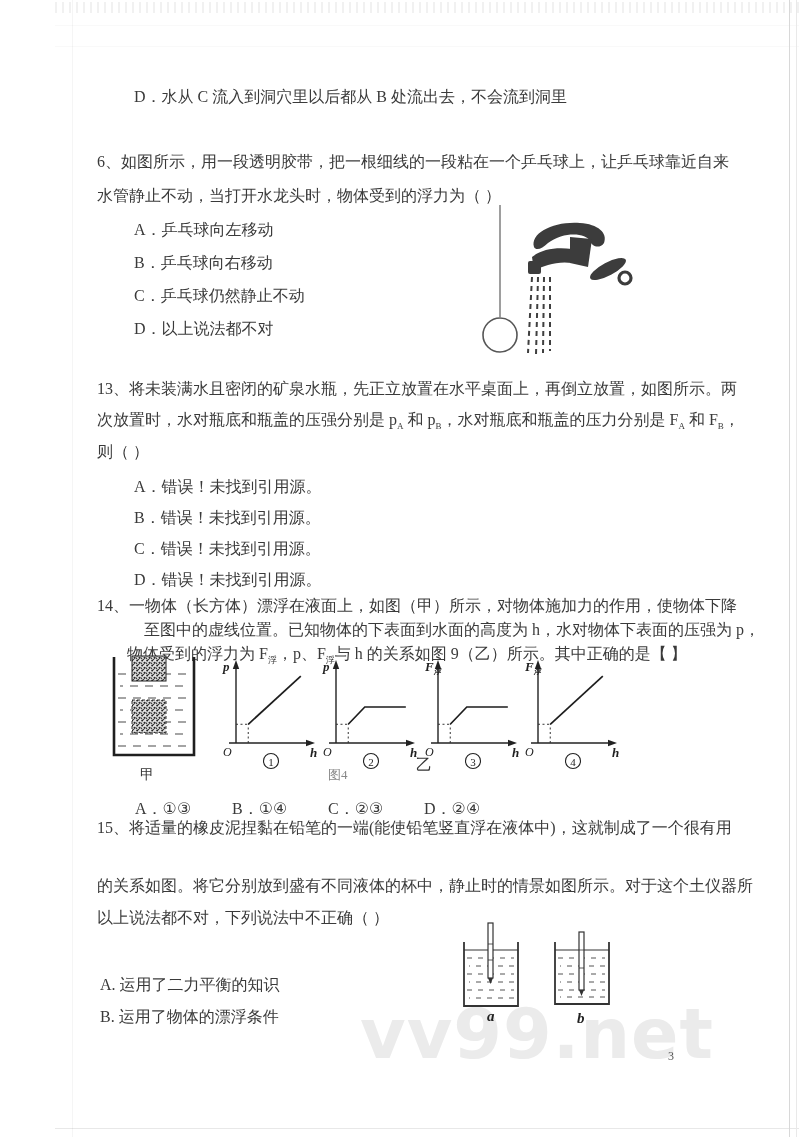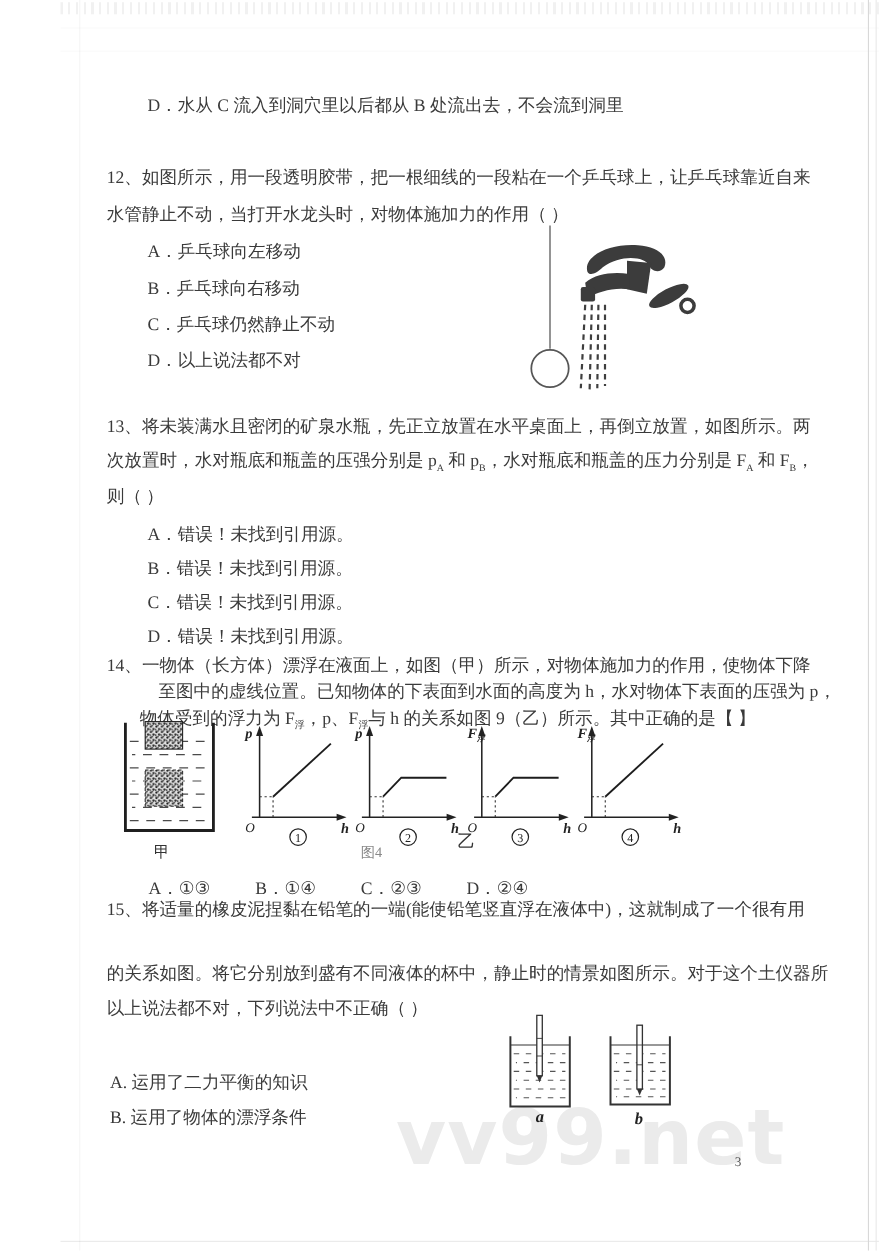--- a/index.html
+++ b/index.html
@@ -39,22 +39,22 @@
 <div class="hline" style="top:1128px; background:rgba(0,0,0,0.09)"></div>
 <div class="vline" style="left:72px; background:rgba(0,0,0,0.04)"></div>
 <div class="vline" style="left:789px; background:#d8d8d8"></div>
 <div class="vline" style="left:796px; background:#e9e9e9"></div>
 
 <div class="watermark">vv99.net</div>
 
 <div class="abs t" style="left:134px; top:89px">D．水从 C 流入到洞穴里以后都从 B 处流出去，不会流到洞里</div>
 
 <div>
-  <div class="abs t" style="left:97px; top:154px">12、如图所示，用一段透明胶带，把一根细线的一段粘在一个乒乓球上，让乒乓球靠近自来</div>
-  <div class="abs t" style="left:97px; top:188px">水管静止不动，当打开水龙头时，对物体施加力的作用（      ）</div>
+  <div class="abs t" style="left:97px; top:154px">6、如图所示，用一段透明胶带，把一根细线的一段粘在一个乒乓球上，让乒乓球靠近自来</div>
+  <div class="abs t" style="left:97px; top:188px">水管静止不动，当打开水龙头时，物体受到的浮力为（      ）</div>
   <div class="abs t" style="left:134px; top:222px">A．乒乓球向左移动</div>
   <div class="abs t" style="left:134px; top:255px">B．乒乓球向右移动</div>
   <div class="abs t" style="left:134px; top:288px">C．乒乓球仍然静止不动</div>
   <div class="abs t" style="left:134px; top:321px">D．以上说法都不对</div>
 
   <svg class="abs" style="left:468px; top:203px" width="180" height="160" viewBox="0 0 180 160">
     <line x1="32" y1="2" x2="32" y2="114" stroke="#6a6a6a" stroke-width="1.3"></line>
     <circle cx="32" cy="132" r="17" fill="#ffffff" stroke="#565656" stroke-width="1.6"></circle>
     <g fill="#3c3c3c">
       <path d="M 66,44 C 62,30 86,18 112,20 C 130,21 140,30 136,40 C 132,46 124,44 122,38 C 118,30 96,28 80,40 C 74,46 68,48 66,44 Z"></path>

